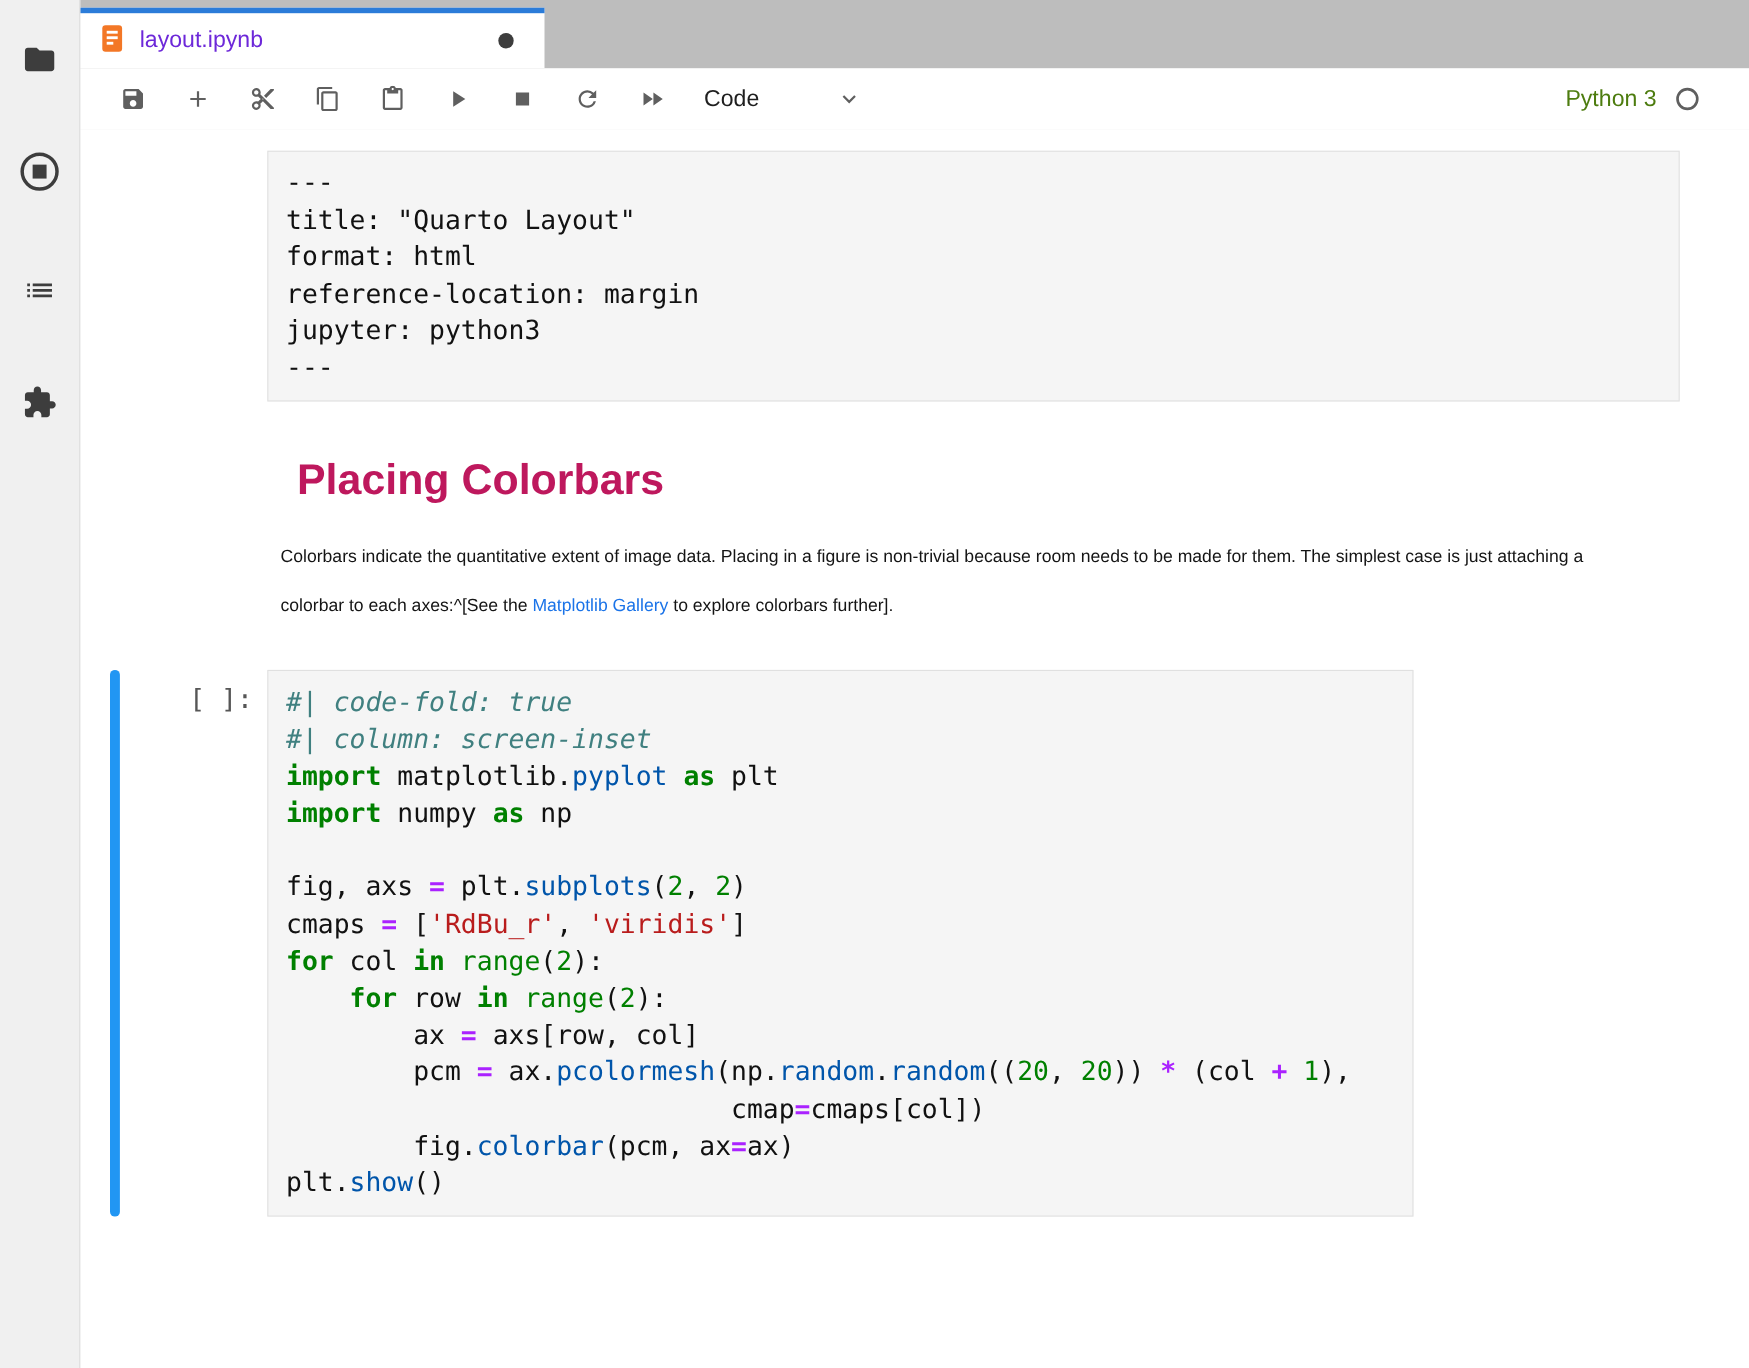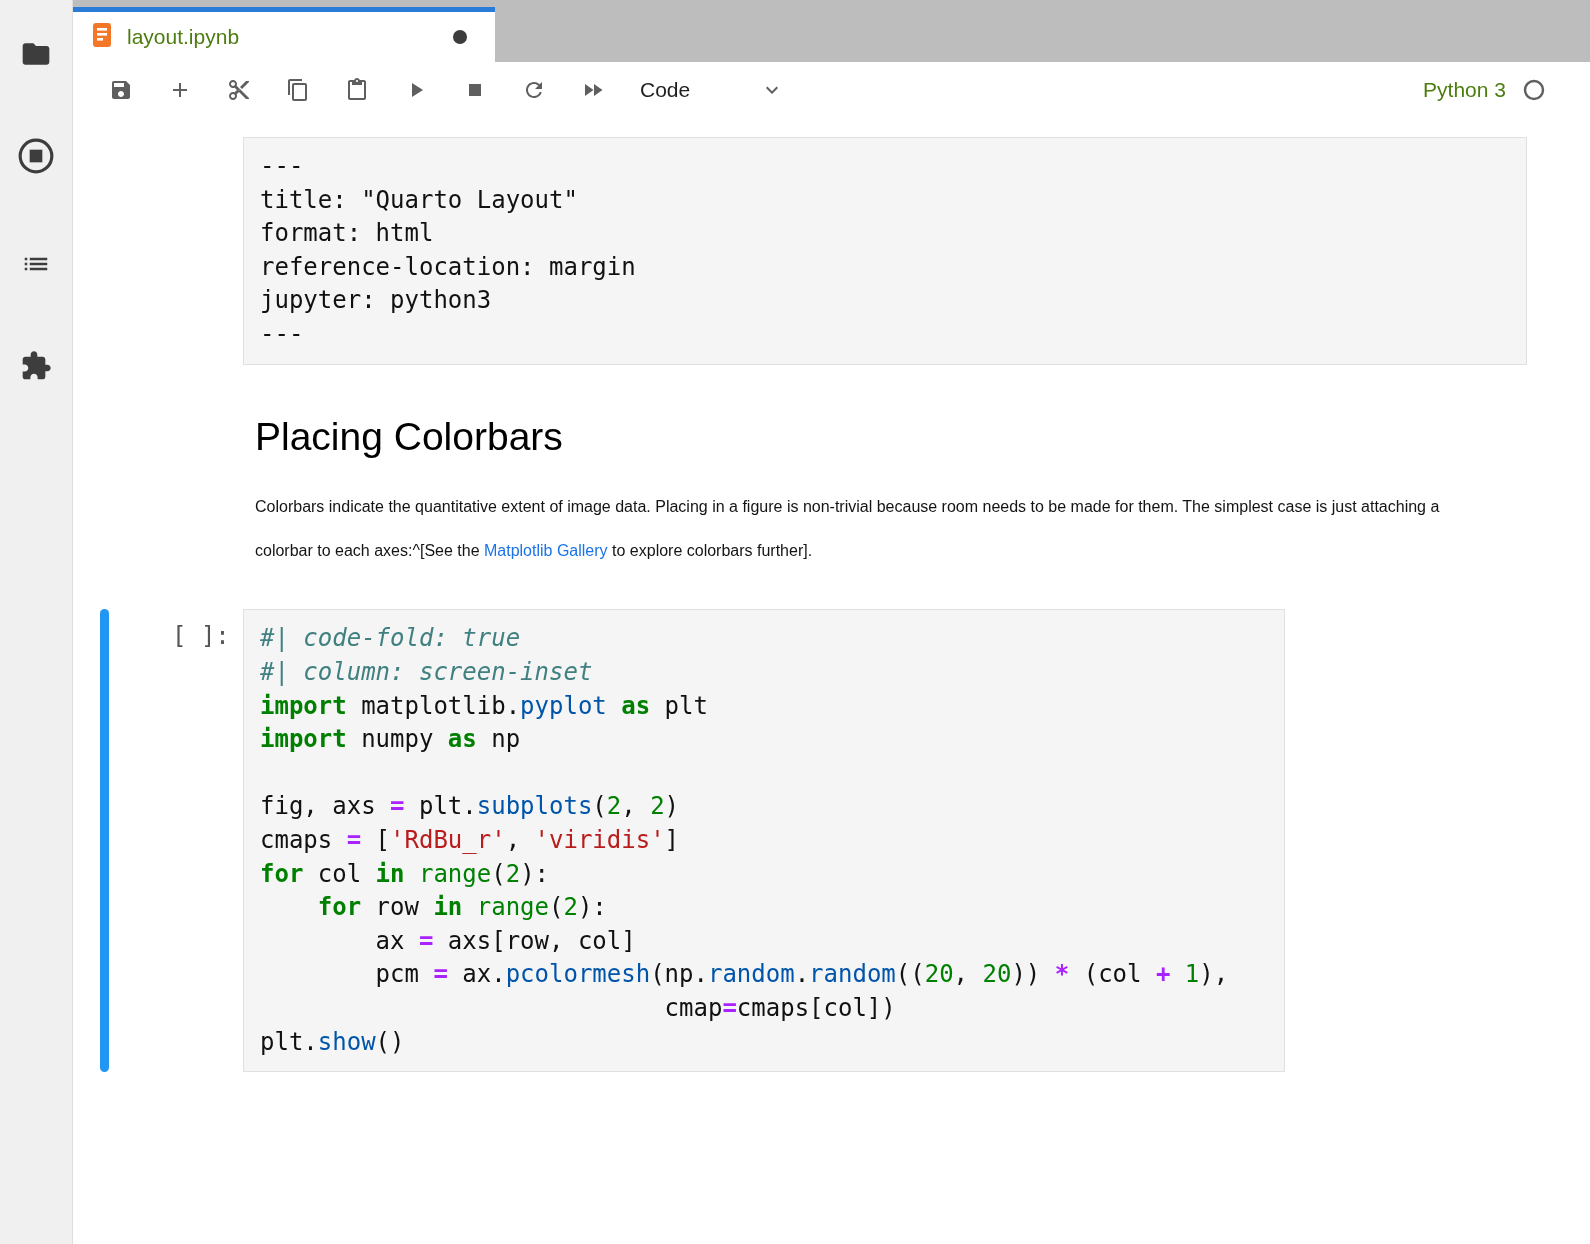--- a/index.html
+++ b/index.html
@@ -14,21 +14,21 @@
   .side-icon svg{display:block;}
 
   
   .main{position:absolute;left:72px;top:0;right:0;height:100%;}
 
   
   .tabbar{position:relative;height:62px;background:#bdbdbd;}
   .tab{position:absolute;left:0;top:7px;height:55px;width:423px;background:#ffffff;
        border-top:5px solid #2b7cd9;box-sizing:border-box;display:flex;align-items:center;
        padding:0 28px 0 18px;cursor:pointer;}
-  .tab-title{font-size:21px;color:#4d7c0f;margin-left:13px;}
+  .tab-title{font-size:21px;color:#6d28d9;margin-left:13px;}
   .dirty-dot{margin-left:auto;width:14px;height:14px;border-radius:50%;background:#3d3d3d;}
 
   
   .toolbar{height:56px;background:#ffffff;border-bottom:1px solid #e3e3e3;display:flex;
            align-items:center;padding:0 44px 0 37px;}
   .tbtn{width:24px;height:24px;margin-right:35px;color:#5f5f5f;cursor:pointer;flex:none;}
   .tbtn svg{display:block;width:24px;height:24px;}
   .celltype{display:flex;align-items:center;font-size:21px;color:#1f1f1f;cursor:pointer;flex:none;}
   .celltype .chev{margin-left:70px;width:24px;height:24px;color:#5f5f5f;}
   .tb-spacer{flex:1;}
@@ -37,21 +37,21 @@
 
   
   .content{position:absolute;top:118px;left:0;right:0;bottom:0;background:#ffffff;overflow:hidden;}
 
   .cell-raw{margin:19px 0 0 171px;width:1284px;box-sizing:border-box;background:#f5f5f5;
             border:1px solid #e0e0e0;padding:12px 16px;}
   .rawtext{margin:0;font-family:"DejaVu Sans Mono",monospace;font-size:24px;line-height:33.6px;
            color:#111111;white-space:pre;}
 
   .cell-md{margin:50px 0 0 183px;width:1245px;}
-  .md-h1{font-size:39px;font-weight:400;color:#000000;margin:0;line-height:1.15;
+  .md-h1{font-size:39px;font-weight:700;color:#be185d;margin:15px;line-height:1.15;
          font-family:"Liberation Sans",sans-serif;}
   .md-p{font-size:16px;line-height:44px;color:#141414;margin:26px 0 0 0;}
   .md-link{color:#1a73e8;text-decoration:none;cursor:pointer;}
 
   .cell-code{position:relative;margin-top:36px;}
   .active-bar{position:absolute;left:28px;top:0;bottom:0;width:9px;border-radius:5px;
               background:#2196f3;cursor:pointer;}
   .prompt{position:absolute;left:100px;top:13px;font-family:"DejaVu Sans Mono",monospace;
           font-size:24px;color:#565656;white-space:pre;}
   .editor{margin-left:171px;width:1042px;box-sizing:border-box;background:#f5f5f5;
@@ -211,19 +211,20 @@
             <div class="code-line"><span class="tok-kw">import</span><span> matplotlib.</span><span class="tok-prop">pyplot</span><span> </span><span class="tok-kw">as</span><span> plt</span></div>
             <div class="code-line"><span class="tok-kw">import</span><span> numpy </span><span class="tok-kw">as</span><span> np</span></div>
             <div class="code-line">&nbsp;</div>
             <div class="code-line"><span>fig, axs </span><span class="tok-op">=</span><span> plt.</span><span class="tok-prop">subplots</span><span>(</span><span class="tok-num">2</span><span>, </span><span class="tok-num">2</span><span>)</span></div>
             <div class="code-line"><span>cmaps </span><span class="tok-op">=</span><span> [</span><span class="tok-str">'RdBu_r'</span><span>, </span><span class="tok-str">'viridis'</span><span>]</span></div>
             <div class="code-line"><span class="tok-kw">for</span><span> col </span><span class="tok-kw">in</span><span> </span><span class="tok-bi">range</span><span>(</span><span class="tok-num">2</span><span>):</span></div>
             <div class="code-line"><span>    </span><span class="tok-kw">for</span><span> row </span><span class="tok-kw">in</span><span> </span><span class="tok-bi">range</span><span>(</span><span class="tok-num">2</span><span>):</span></div>
             <div class="code-line"><span>        ax </span><span class="tok-op">=</span><span> axs[row, col]</span></div>
             <div class="code-line"><span>        pcm </span><span class="tok-op">=</span><span> ax.</span><span class="tok-prop">pcolormesh</span><span>(np.</span><span class="tok-prop">random</span><span>.</span><span class="tok-prop">random</span><span>((</span><span class="tok-num">20</span><span>, </span><span class="tok-num">20</span><span>)) </span><span class="tok-op">*</span><span> (col </span><span class="tok-op">+</span><span> </span><span class="tok-num">1</span><span>),</span></div>
             <div class="code-line"><span>                            cmap</span><span class="tok-op">=</span><span>cmaps[col])</span></div>
+            <div class="code-line"><span>        fig.</span><span class="tok-prop">colorbar</span><span>(pcm, ax</span><span class="tok-op">=</span><span>ax)</span></div>
             <div class="code-line"><span>plt.</span><span class="tok-prop">show</span><span>()</span></div>
           </div>
       </div>
 
     </div>
   </div>
 </div>
 
 </body></html>

